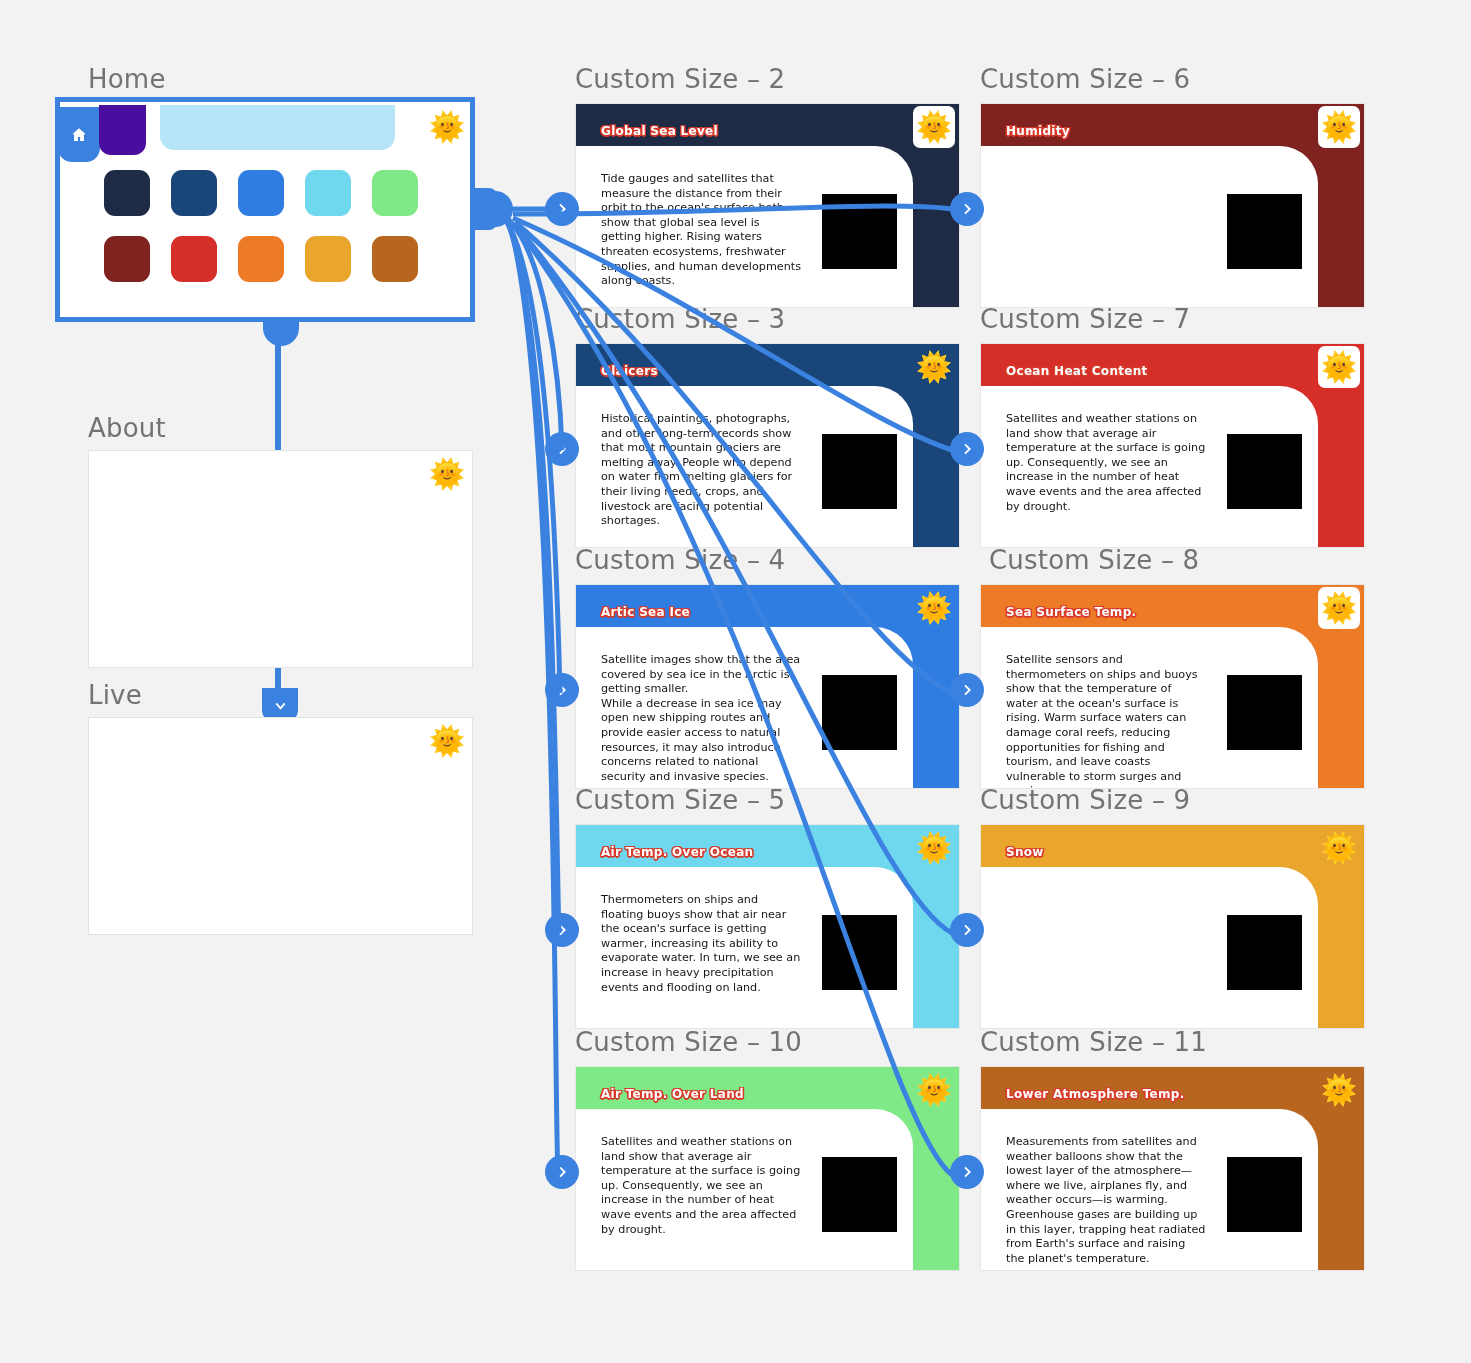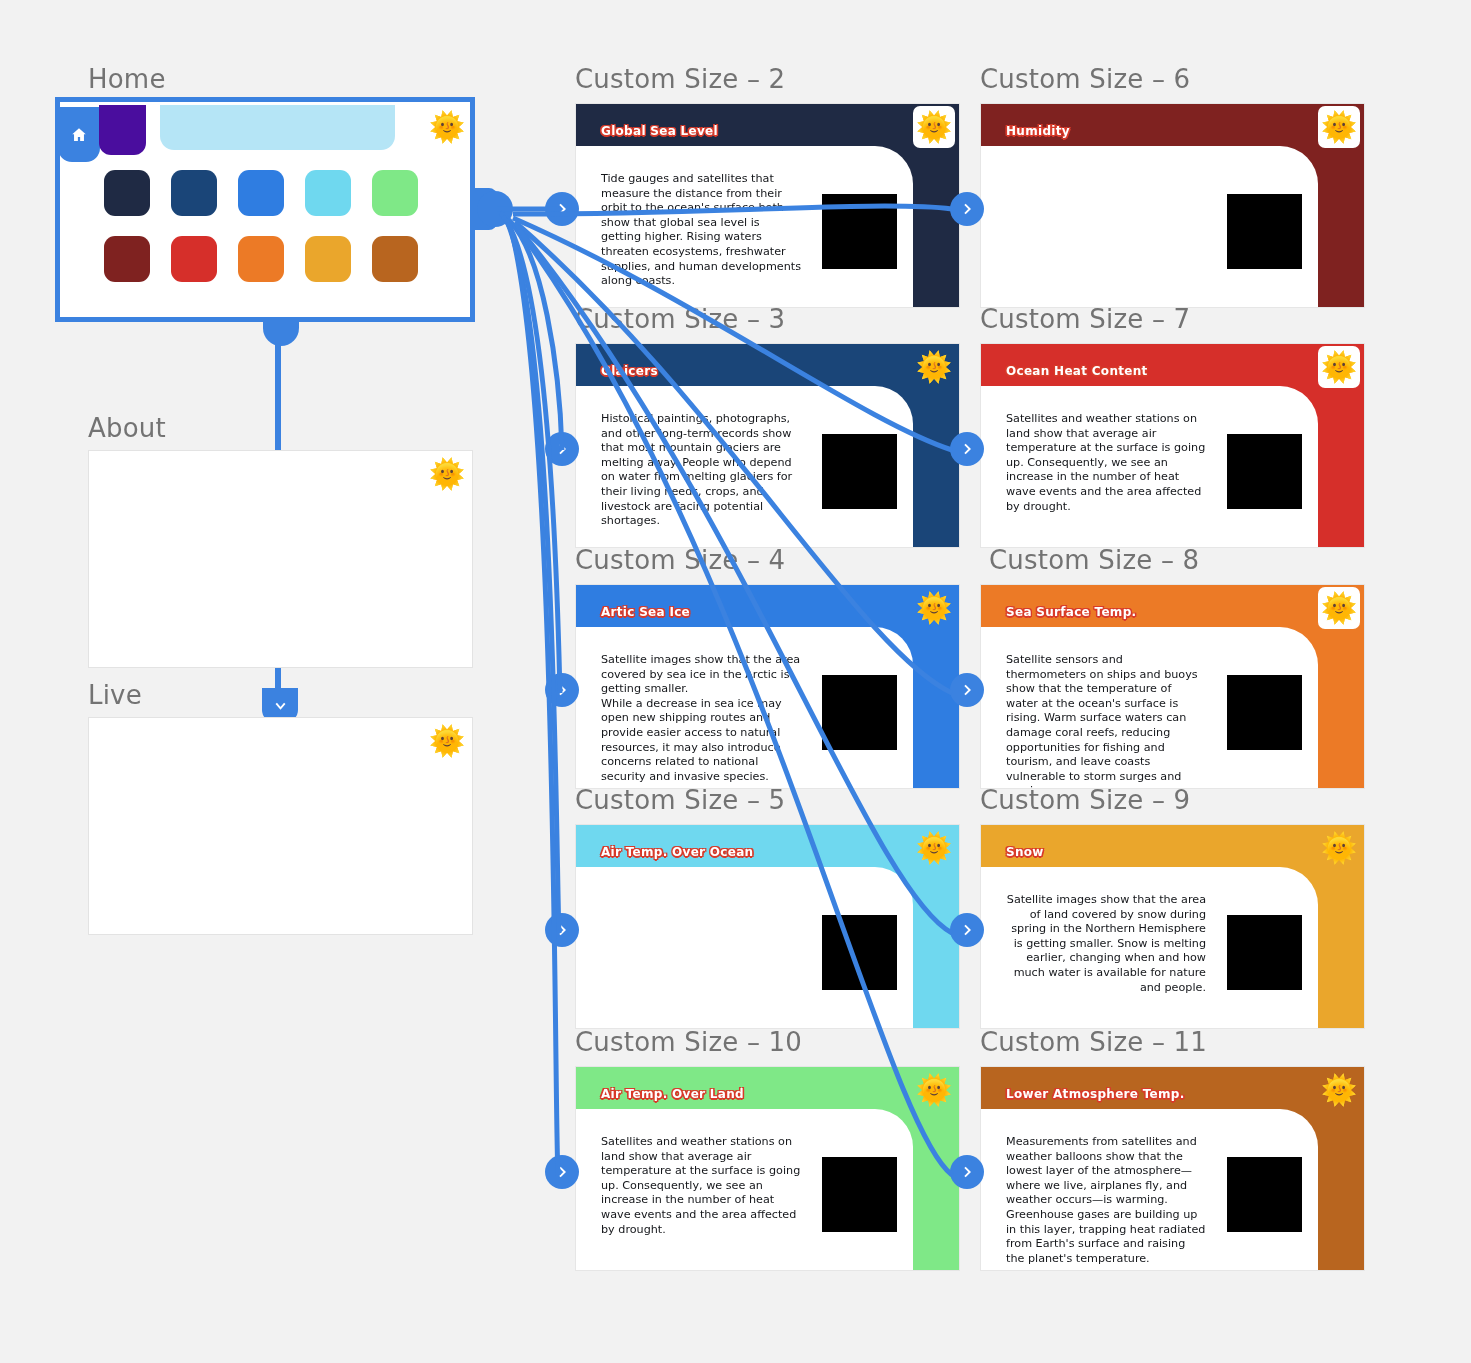--- a/index.html
+++ b/index.html
@@ -228,20 +228,21 @@
       <div class="arrow-node" style="left: 545px; top: 673px;">
         <svg viewBox="0 0 24 24">
           <polyline points="9,5 16,12 9,19"></polyline>
         </svg>
       </div>
       <div class="sec-title" style="left: 575px; top: 785px;">Custom Size – 5</div>
       <div class="card" style="left: 575px; top: 824px;">
         <div class="card-bg" style="background: rgb(111, 216, 239);"></div>
         <div class="card-body"></div>
         <div class="card-title">Air Temp. Over Ocean</div>
+        <div class="card-text">Thermometers on ships and floating buoys show that air near the ocean's surface is getting warmer, increasing its ability to evaporate water. In turn, we see an increase in heavy precipitation events and flooding on land.</div>
         <div class="card-img"></div>
         <div class="sun">🌞</div>
       </div>
       <div class="arrow-node" style="left: 545px; top: 913px;">
         <svg viewBox="0 0 24 24">
           <polyline points="9,5 16,12 9,19"></polyline>
         </svg>
       </div>
       <div class="sec-title" style="left: 575px; top: 1027px;">Custom Size – 10</div>
       <div class="card" style="left: 575px; top: 1066px;">
@@ -296,21 +297,20 @@
       <div class="arrow-node" style="left: 950px; top: 673px;">
         <svg viewBox="0 0 24 24">
           <polyline points="9,5 16,12 9,19"></polyline>
         </svg>
       </div>
       <div class="sec-title" style="left: 980px; top: 785px;">Custom Size – 9</div>
       <div class="card" style="left: 980px; top: 824px; text-align: right;">
         <div class="card-bg" style="background: rgb(234, 166, 44);"></div>
         <div class="card-body"></div>
         <div class="card-title">Snow</div>
-        <div class="card-text">Satellite images show that the area of land covered by snow during spring in the Northern Hemisphere is getting smaller. Snow is melting earlier, changing when and how much water is available for nature and people.</div>
         <div class="card-img"></div>
         <div class="sun">🌞</div>
       </div>
       <div class="arrow-node" style="left: 950px; top: 913px;">
         <svg viewBox="0 0 24 24">
           <polyline points="9,5 16,12 9,19"></polyline>
         </svg>
       </div>
       <div class="sec-title" style="left: 980px; top: 1027px;">Custom Size – 11</div>
       <div class="card" style="left: 980px; top: 1066px;">

